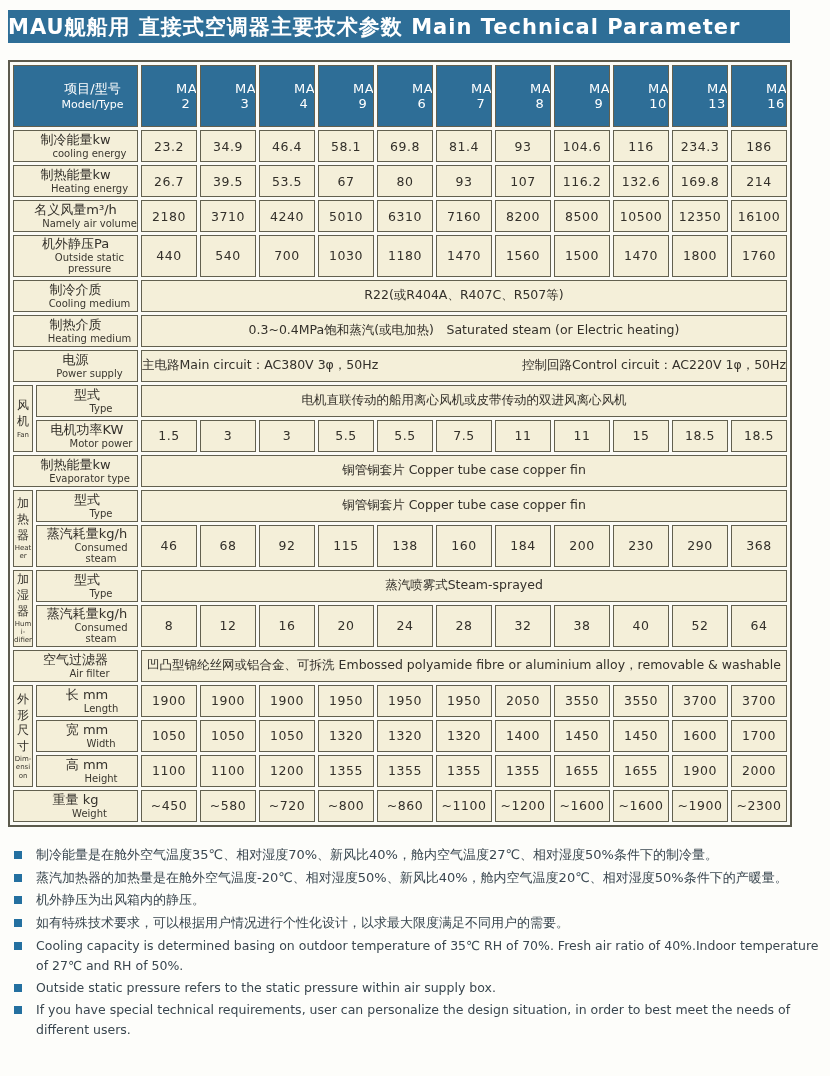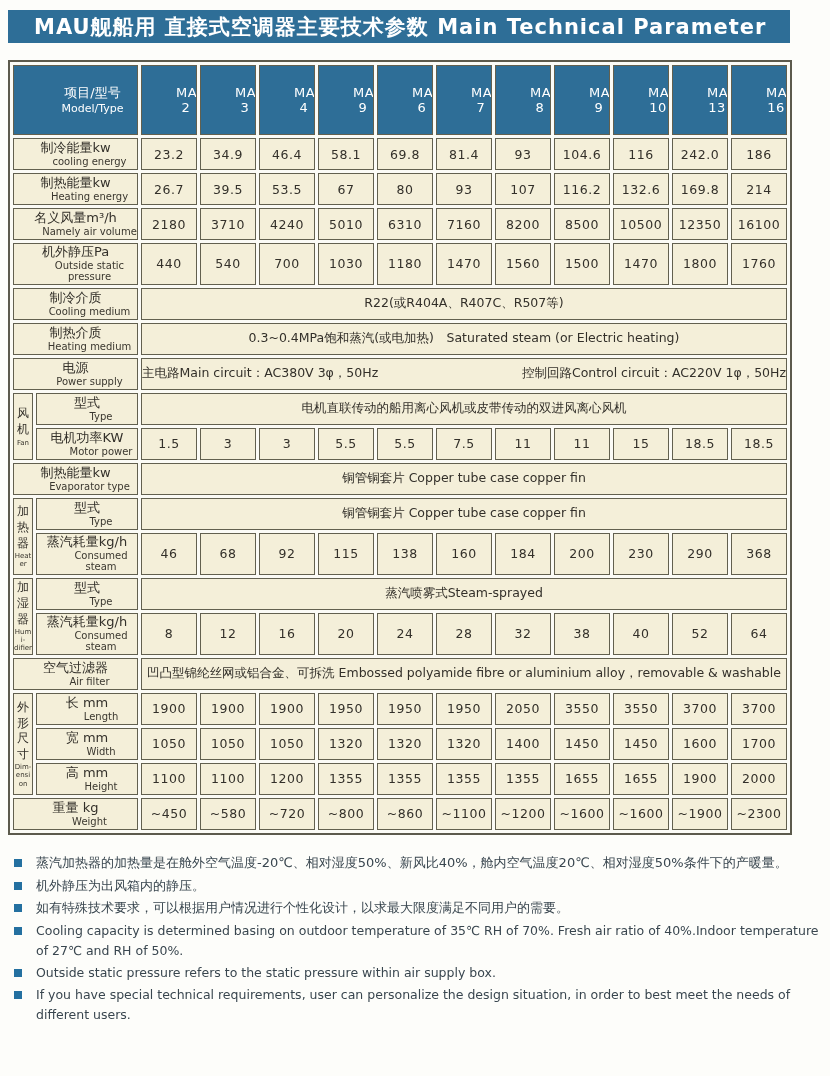--- a/index.html
+++ b/index.html
@@ -20,21 +20,21 @@
     position:relative;
     overflow:hidden;
   }
   .page{padding:10px 8px 0 8px;}
 
   
   .title-bar{
     width:782px;height:33px;
     background:var(--header-blue);
     display:flex;align-items:center;
-    padding-left:26px;
+    padding-left:0;
   }
   .title-bar h1{
     margin:0;
     font-size:21px;
     font-weight:bold;
     color:#ffffff;
     letter-spacing:1px;
     white-space:nowrap;
   }
 
@@ -53,21 +53,21 @@
     background:var(--cell-cream);
     text-align:center;
     vertical-align:middle;
     padding:1px 0;
     overflow:hidden;
   }
   .spec-table thead th{
     background:var(--header-blue);
     color:#fff;
     font-weight:normal;
-    height:70px;
+    height:62px;
     font-size:13px;
     padding-left:34px;
   }
   .corner .zh{font-size:13px;line-height:1.3;}
   .corner .en{font-size:11px;line-height:1.2;}
   .model-th{font-size:12.5px;letter-spacing:.5px;}
 
   .spec-table tbody td{height:32px;}
   .cell-zh{font-size:13px;line-height:1.15;}
   .cell-en{font-size:10px;line-height:1.15;color:#3a372f;padding-left:28px;}
@@ -144,21 +144,21 @@
           </td>
           <td class="value-cell">23.2</td>
           <td class="value-cell">34.9</td>
           <td class="value-cell">46.4</td>
           <td class="value-cell">58.1</td>
           <td class="value-cell">69.8</td>
           <td class="value-cell">81.4</td>
           <td class="value-cell">93</td>
           <td class="value-cell">104.6</td>
           <td class="value-cell">116</td>
-          <td class="value-cell">242.0</td>
+          <td class="value-cell">234.3</td>
           <td class="value-cell">186</td>
         </tr>
         <tr>
           <td class="label-cell" colspan="2">
             <div class="cell-zh">制热能量kw</div>
             <div class="cell-en">Heating energy</div>
           </td>
           <td class="value-cell">26.7</td>
           <td class="value-cell">39.5</td>
           <td class="value-cell">53.5</td>
@@ -399,20 +399,21 @@
           <td class="value-cell">~1600</td>
           <td class="value-cell">~1600</td>
           <td class="value-cell">~1900</td>
           <td class="value-cell">~2300</td>
         </tr>
       </tbody>
   </table>
 
   <ul class="notes">
 
+  <li><span class="square"></span><span class="note-text">制冷能量是在舱外空气温度35℃、相对湿度70%、新风比40%，舱内空气温度27℃、相对湿度50%条件下的制冷量。</span></li>
       <li><span class="square"></span><span class="note-text">蒸汽加热器的加热量是在舱外空气温度-20℃、相对湿度50%、新风比40%，舱内空气温度20℃、相对湿度50%条件下的产暖量。</span></li>
       <li><span class="square"></span><span class="note-text">机外静压为出风箱内的静压。</span></li>
       <li><span class="square"></span><span class="note-text">如有特殊技术要求，可以根据用户情况进行个性化设计，以求最大限度满足不同用户的需要。</span></li>
       <li class="en"><span class="square"></span><span class="note-text">Cooling capacity is determined basing on outdoor temperature of 35℃ RH of 70%. Fresh air ratio of 40%.Indoor temperature of 27℃ and RH of 50%.</span></li>
       <li class="en"><span class="square"></span><span class="note-text">Outside static pressure refers to the static pressure within air supply box.</span></li>
       <li class="en"><span class="square"></span><span class="note-text">If you have special technical requirements, user can personalize the design situation, in order to best meet the needs of different users.</span></li>
     </ul>
 
 </div>
 

